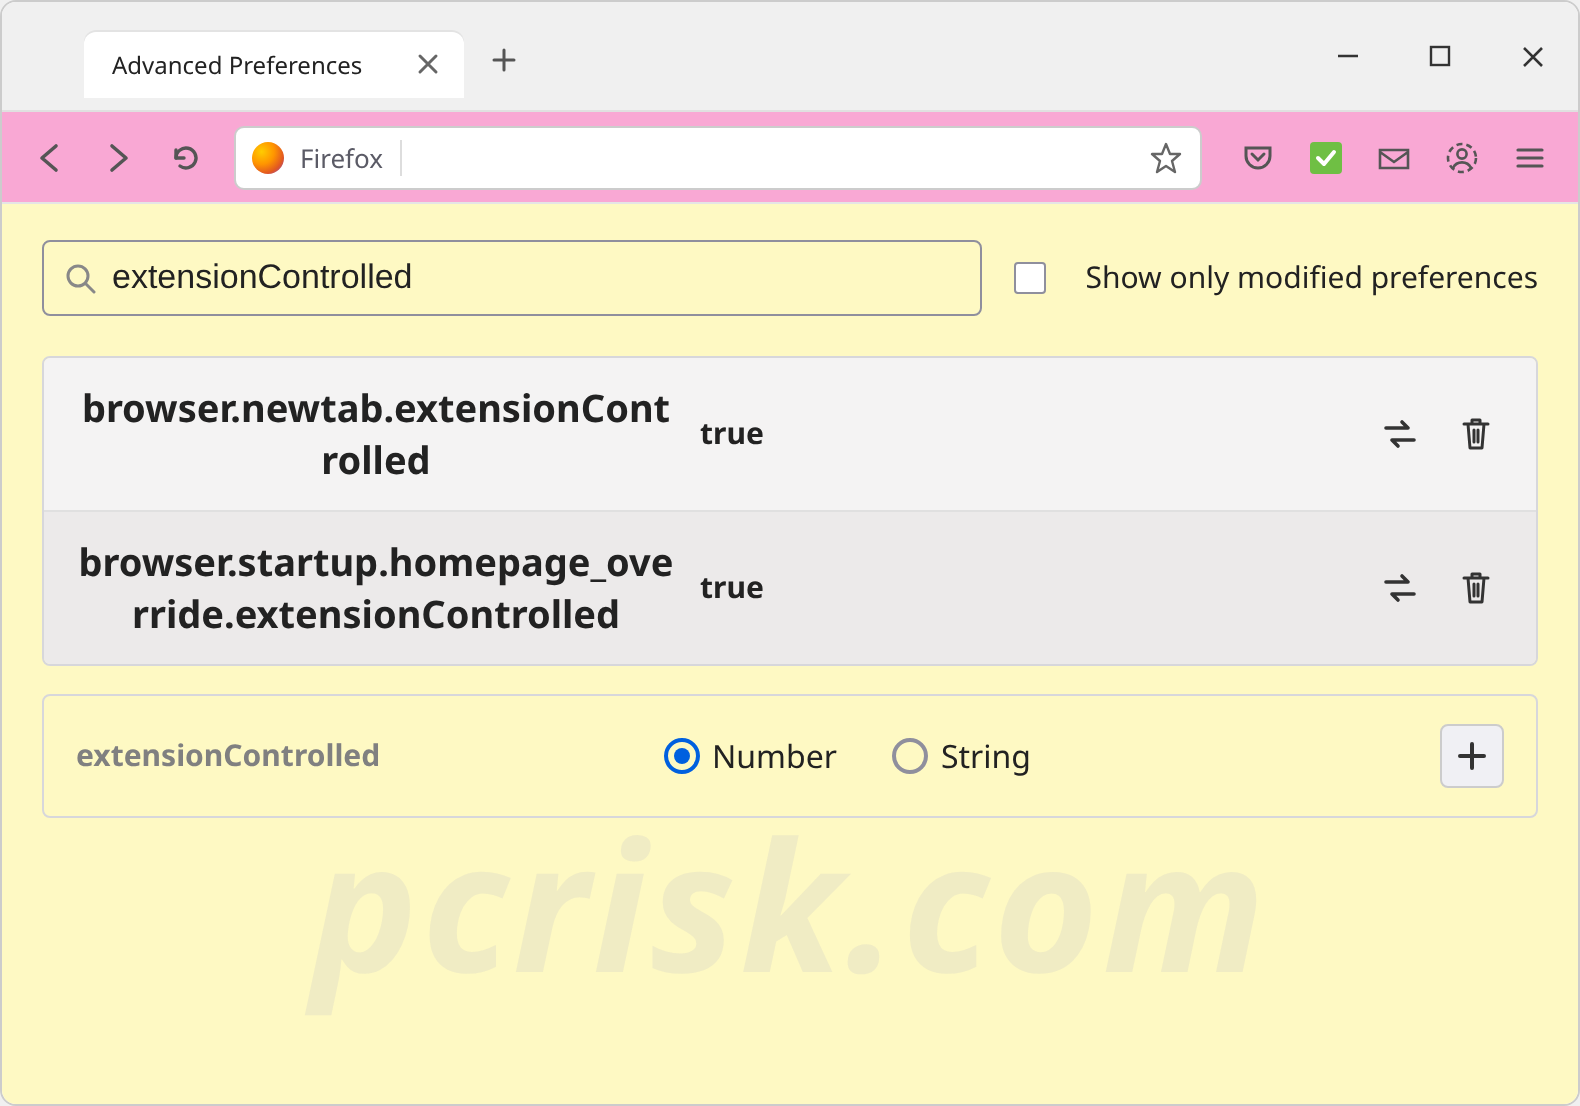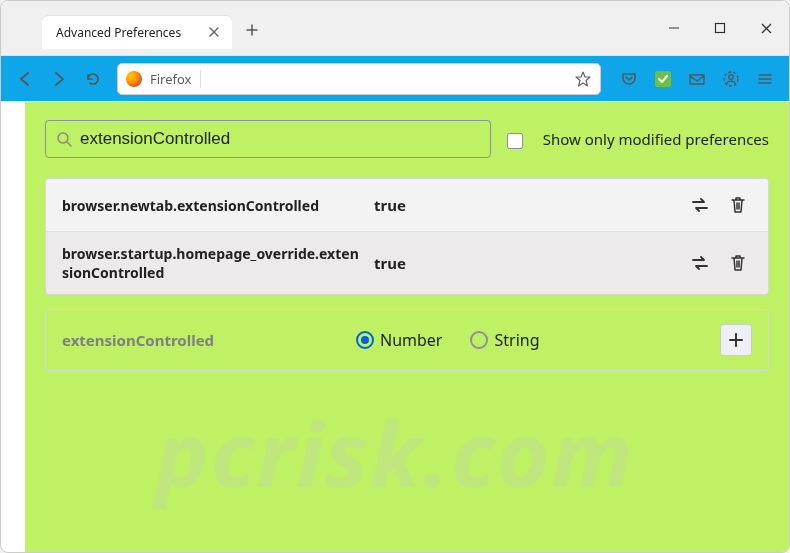--- a/index.html
+++ b/index.html
@@ -40,21 +40,21 @@
       min-width: 190px;
       box-shadow: 0 -1px 0 0 rgba(0,0,0,0.05);
     }
     .tab-title { font-size: 12px; color: #222; flex: 1; }
     .tab-close { width: 16px; height: 16px; display: flex; align-items: center; justify-content: center; cursor: pointer; }
     .newtab { margin-left: 6px; margin-top: 4px; width: 28px; height: 28px; display: flex; align-items: center; justify-content: center; cursor: pointer; }
     .win-controls { margin-left: auto; display: flex; }
     .win-btn { width: 46px; height: 41px; display: flex; align-items: center; justify-content: center; cursor: pointer; }
     .toolbar {
       height: 46px;
-      background: #0ea5e9;
+      background: #f9a8d4;
       display: flex;
       align-items: center;
       padding: 0 8px;
       border-bottom: 1px solid #e5e5e5;
       gap: 2px;
     }
     .tb-btn {
       width: 32px; height: 32px; border-radius: 4px;
       display: flex; align-items: center; justify-content: center;
       cursor: pointer; color: #5b5b66;
@@ -76,43 +76,42 @@
       background: radial-gradient(circle at 30% 30%, #ffcc00, #ff9500 40%, #e25821 70%, #7542e5 100%);
       border-radius: 50%;
     }
     .addr-identity { font-size: 13px; color: #5b5b66; border-right: 1px solid #ddd; padding-right: 8px; }
     .addr-url { font-size: 14px; color: #888; flex: 1; }
     .star { margin-left: auto; }
     .tb-right { display: flex; gap: 2px; margin-left: 4px; }
     .content {
       flex: 1;
       padding: 18px 20px;
-      background: #bef264;
+      background: #fef9c3;
       color: #222;
-      margin-left: 24px;
     }
     .search-row { display: flex; align-items: center; gap: 16px; margin-bottom: 20px; }
     .search-pref {
       flex: 1;
       height: 38px;
       border: 1px solid #8f8f9d;
       border-radius: 4px;
       display: flex;
       align-items: center;
       padding: 0 10px;
       gap: 8px;
     }
     .search-pref-input {
       border: none; outline: none;
       font-size: 17px;
       flex: 1;
       color: #222;
       background: transparent;
     }
-    .cb-row { display: flex; align-items: flex-end; gap: 20px; font-size: 15px; color: #222; white-space: nowrap; }
+    .cb-row { display: flex; align-items: center; gap: 20px; font-size: 15px; color: #222; white-space: nowrap; }
     .checkbox {
       width: 16px; height: 16px;
       border: 1px solid #8f8f9d; border-radius: 2px;
       background: #fff;
     }
     .pref-table {
       border: 1px solid #d7d7db;
       border-radius: 4px;
       overflow: hidden;
       margin-bottom: 14px;
@@ -122,23 +121,24 @@
       padding: 12px 16px;
       gap: 12px;
       min-height: 50px;
       border-top: 1px solid #e0e0e0;
     }
     .pref-row:first-child { border-top: none; }
     .pref-row.alt1 { background: #f4f3f3; }
     .pref-row.alt2 { background: #eceaea; }
     .pref-name {
       font-weight: 700;
-      font-size: 14px;
+      font-size: 19px;
       width: 300px;
       word-break: break-word;
+      text-align: center;
     }
     .pref-val {
       font-weight: 700;
       font-size: 15px;
       flex: 1;
     }
     .row-actions { display: flex; gap: 10px; }
     .icon-btn {
       width: 28px; height: 28px;
       display: flex; align-items: center; justify-content: center;

